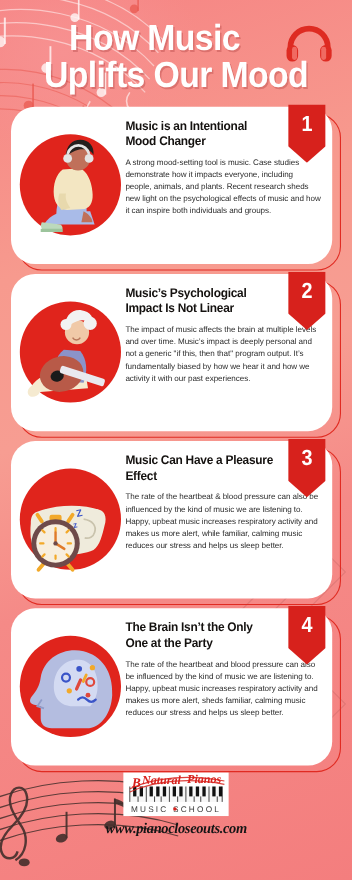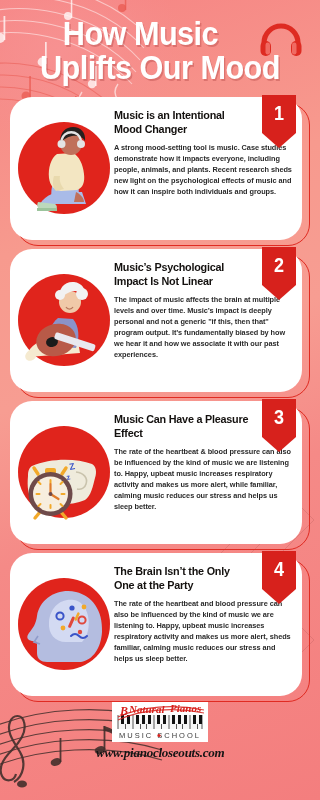--- a/index.html
+++ b/index.html
@@ -66,21 +66,21 @@
     font-family:"Liberation Sans", sans-serif;
     font-weight:bold; color:#14110f;
     font-size:11.4px; line-height:1.27;
     letter-spacing:-0.25px;
     transform:scaleX(0.95); transform-origin:left center;
     padding-right:34px;
   }
   .card-body {
     margin-top:5px;
     font-family:"Liberation Sans", sans-serif;
-    font-weight:bold;
+    font-weight:normal;
     color:#2b2b2b;
     font-size:7.35px; line-height:1.5;
     letter-spacing:-0.05px;
   }
   .badge {
     position:absolute; right:14px; top:-2px; width:34px; height:53px; z-index:6;
   }
   .badge svg { display:block; width:34px; height:53px; }
   .badge-num {
     position:absolute; left:0; right:0; top:7px;
@@ -243,21 +243,21 @@
             <rect x="42" y="62" width="42" height="7" rx="2" transform="rotate(18 42 62)" fill="#e9e9ef"></rect>
             <circle cx="56" cy="32" r="11" fill="#f0c9a8"></circle>
             <path d="M45 30 c-1 -12 6 -19 15 -18 c8 1 12 7 11 14 c-4 -5 -10 -6 -15 -4 c-5 2 -9 5 -11 8z" fill="#f2f2f2"></path>
             <circle cx="68" cy="24" r="6" fill="#f2f2f2"></circle>
             <circle cx="46" cy="25" r="5" fill="#f2f2f2"></circle>
             <path d="M52 37 a4 4 0 0 0 7 0" fill="none" stroke="#b8795e" stroke-width="1.3"></path>
           </svg>
         </div>
         <div class="card-text">
           <div class="card-title">Music’s Psychological Impact Is Not Linear</div>
-          <div class="card-body">The impact of music affects the brain at multiple levels and over time. Music’s impact is deeply personal and not a generic "if this, then that" program output. It’s fundamentally biased by how we hear it and how we associate it with our past experiences.</div>
+          <div class="card-body">The impact of music affects the brain at multiple levels and over time. Music’s impact is deeply personal and not a generic "if this, then that" program output. It’s fundamentally biased by how we hear it and how we activity it with our past experiences.</div>
         </div>
       </div>
       <div class="badge">
         <svg viewBox="0 0 34 53">
             <path d="M0 0 H34 V38 L17 53 L0 38 Z" fill="#d7211c"></path>
           </svg>
         <div class="badge-num">2</div>
       </div>
     </div>
 

